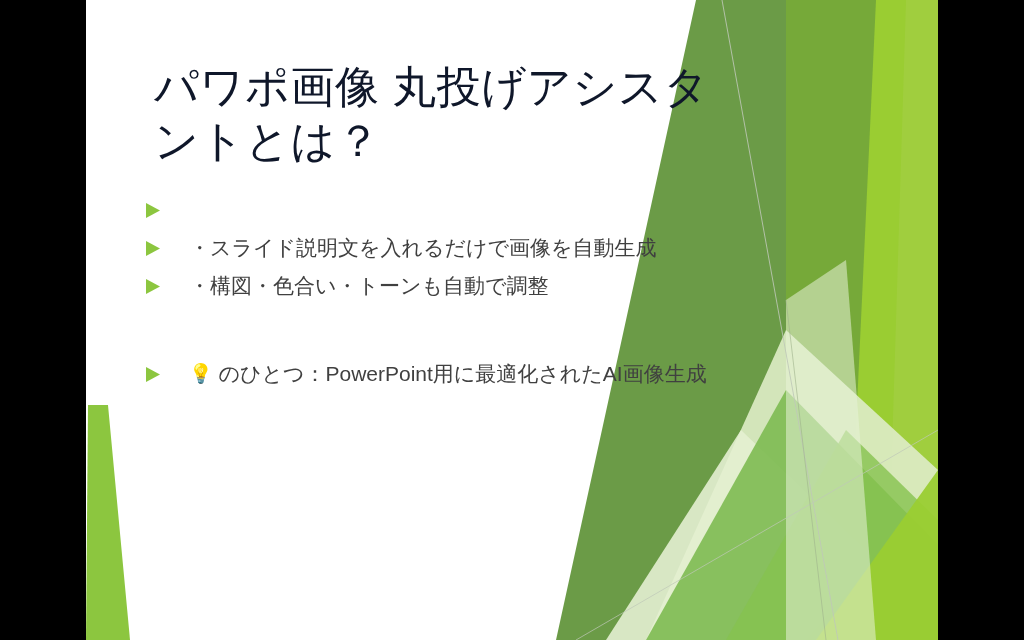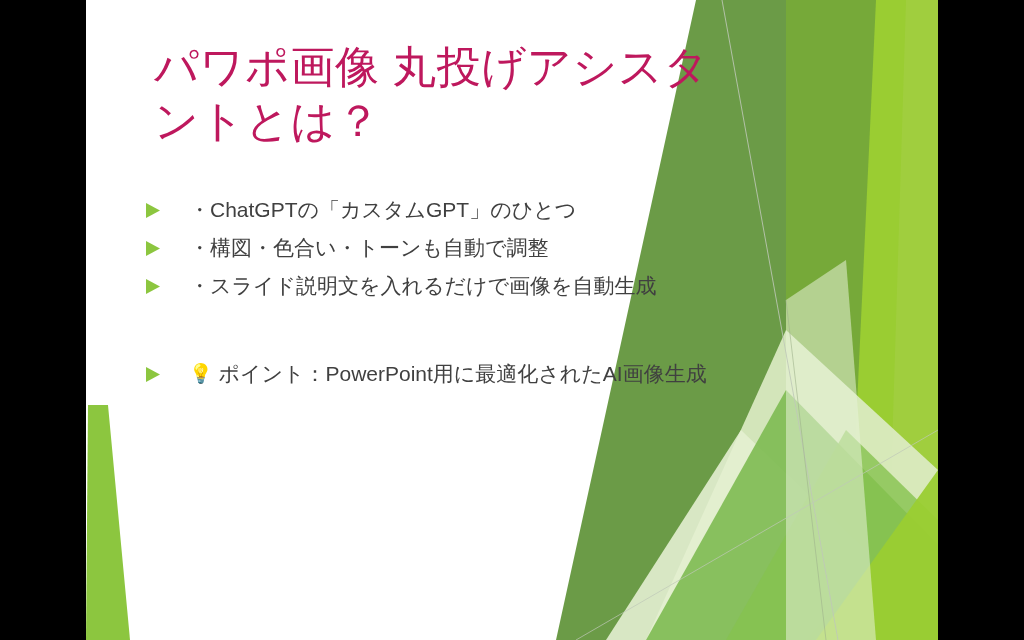--- a/index.html
+++ b/index.html
@@ -41,24 +41,24 @@
   .facet-art svg {
     display: block;
     width: 852px;
     height: 640px;
   }
 
   
   .slide-title {
     position: absolute;
     left: 68px;
-    top: 40px;
+    top: 60px;
     width: 600px;
     margin: 0;
-    color: #be185d;
+    color: #0f172a;
     font-size: 44px;
     line-height: 1.22;
     font-weight: 400;
     letter-spacing: 0.5px;
     white-space: pre-line;
     z-index: 4;
   }
 
   
   .bullet-list {
@@ -133,47 +133,46 @@
     <h1 class="slide-title">パワポ画像 丸投げアシスタントとは？</h1>
 
     <ul class="bullet-list">
 
       <li class="bullet-item">
         <span class="bullet-marker">
           <svg width="14" height="15" viewBox="0 0 14 15">
               <polygon points="0,0 14,7.5 0,15" fill="#8CC63F"></polygon>
             </svg>
         </span>
-        <span class="bullet-text">・ChatGPTの「カスタムGPT」のひとつ</span>
+      </li>
+
+      <li class="bullet-item">
+        <span class="bullet-marker">
+          <svg width="14" height="15" viewBox="0 0 14 15">
+              <polygon points="0,0 14,7.5 0,15" fill="#8CC63F"></polygon>
+            </svg>
+        </span>
+        <span class="bullet-text">・スライド説明文を入れるだけで画像を自動生成</span>
       </li>
 
       <li class="bullet-item">
         <span class="bullet-marker">
           <svg width="14" height="15" viewBox="0 0 14 15">
               <polygon points="0,0 14,7.5 0,15" fill="#8CC63F"></polygon>
             </svg>
         </span>
         <span class="bullet-text">・構図・色合い・トーンも自動で調整</span>
       </li>
 
-      <li class="bullet-item">
-        <span class="bullet-marker">
-          <svg width="14" height="15" viewBox="0 0 14 15">
-              <polygon points="0,0 14,7.5 0,15" fill="#8CC63F"></polygon>
-            </svg>
-        </span>
-        <span class="bullet-text">・スライド説明文を入れるだけで画像を自動生成</span>
-      </li>
-
 
       <li class="bullet-item spaced-before">
         <span class="bullet-marker">
           <svg width="14" height="15" viewBox="0 0 14 15">
               <polygon points="0,0 14,7.5 0,15" fill="#8CC63F"></polygon>
             </svg>
         </span>
         <span class="bullet-emoji">💡</span>
-        <span class="bullet-text"> ポイント：PowerPoint用に最適化されたAI画像生成</span>
+        <span class="bullet-text"> のひとつ：PowerPoint用に最適化されたAI画像生成</span>
       </li>
 
     </ul>
   </div>
 </div>
 
 </body></html>

